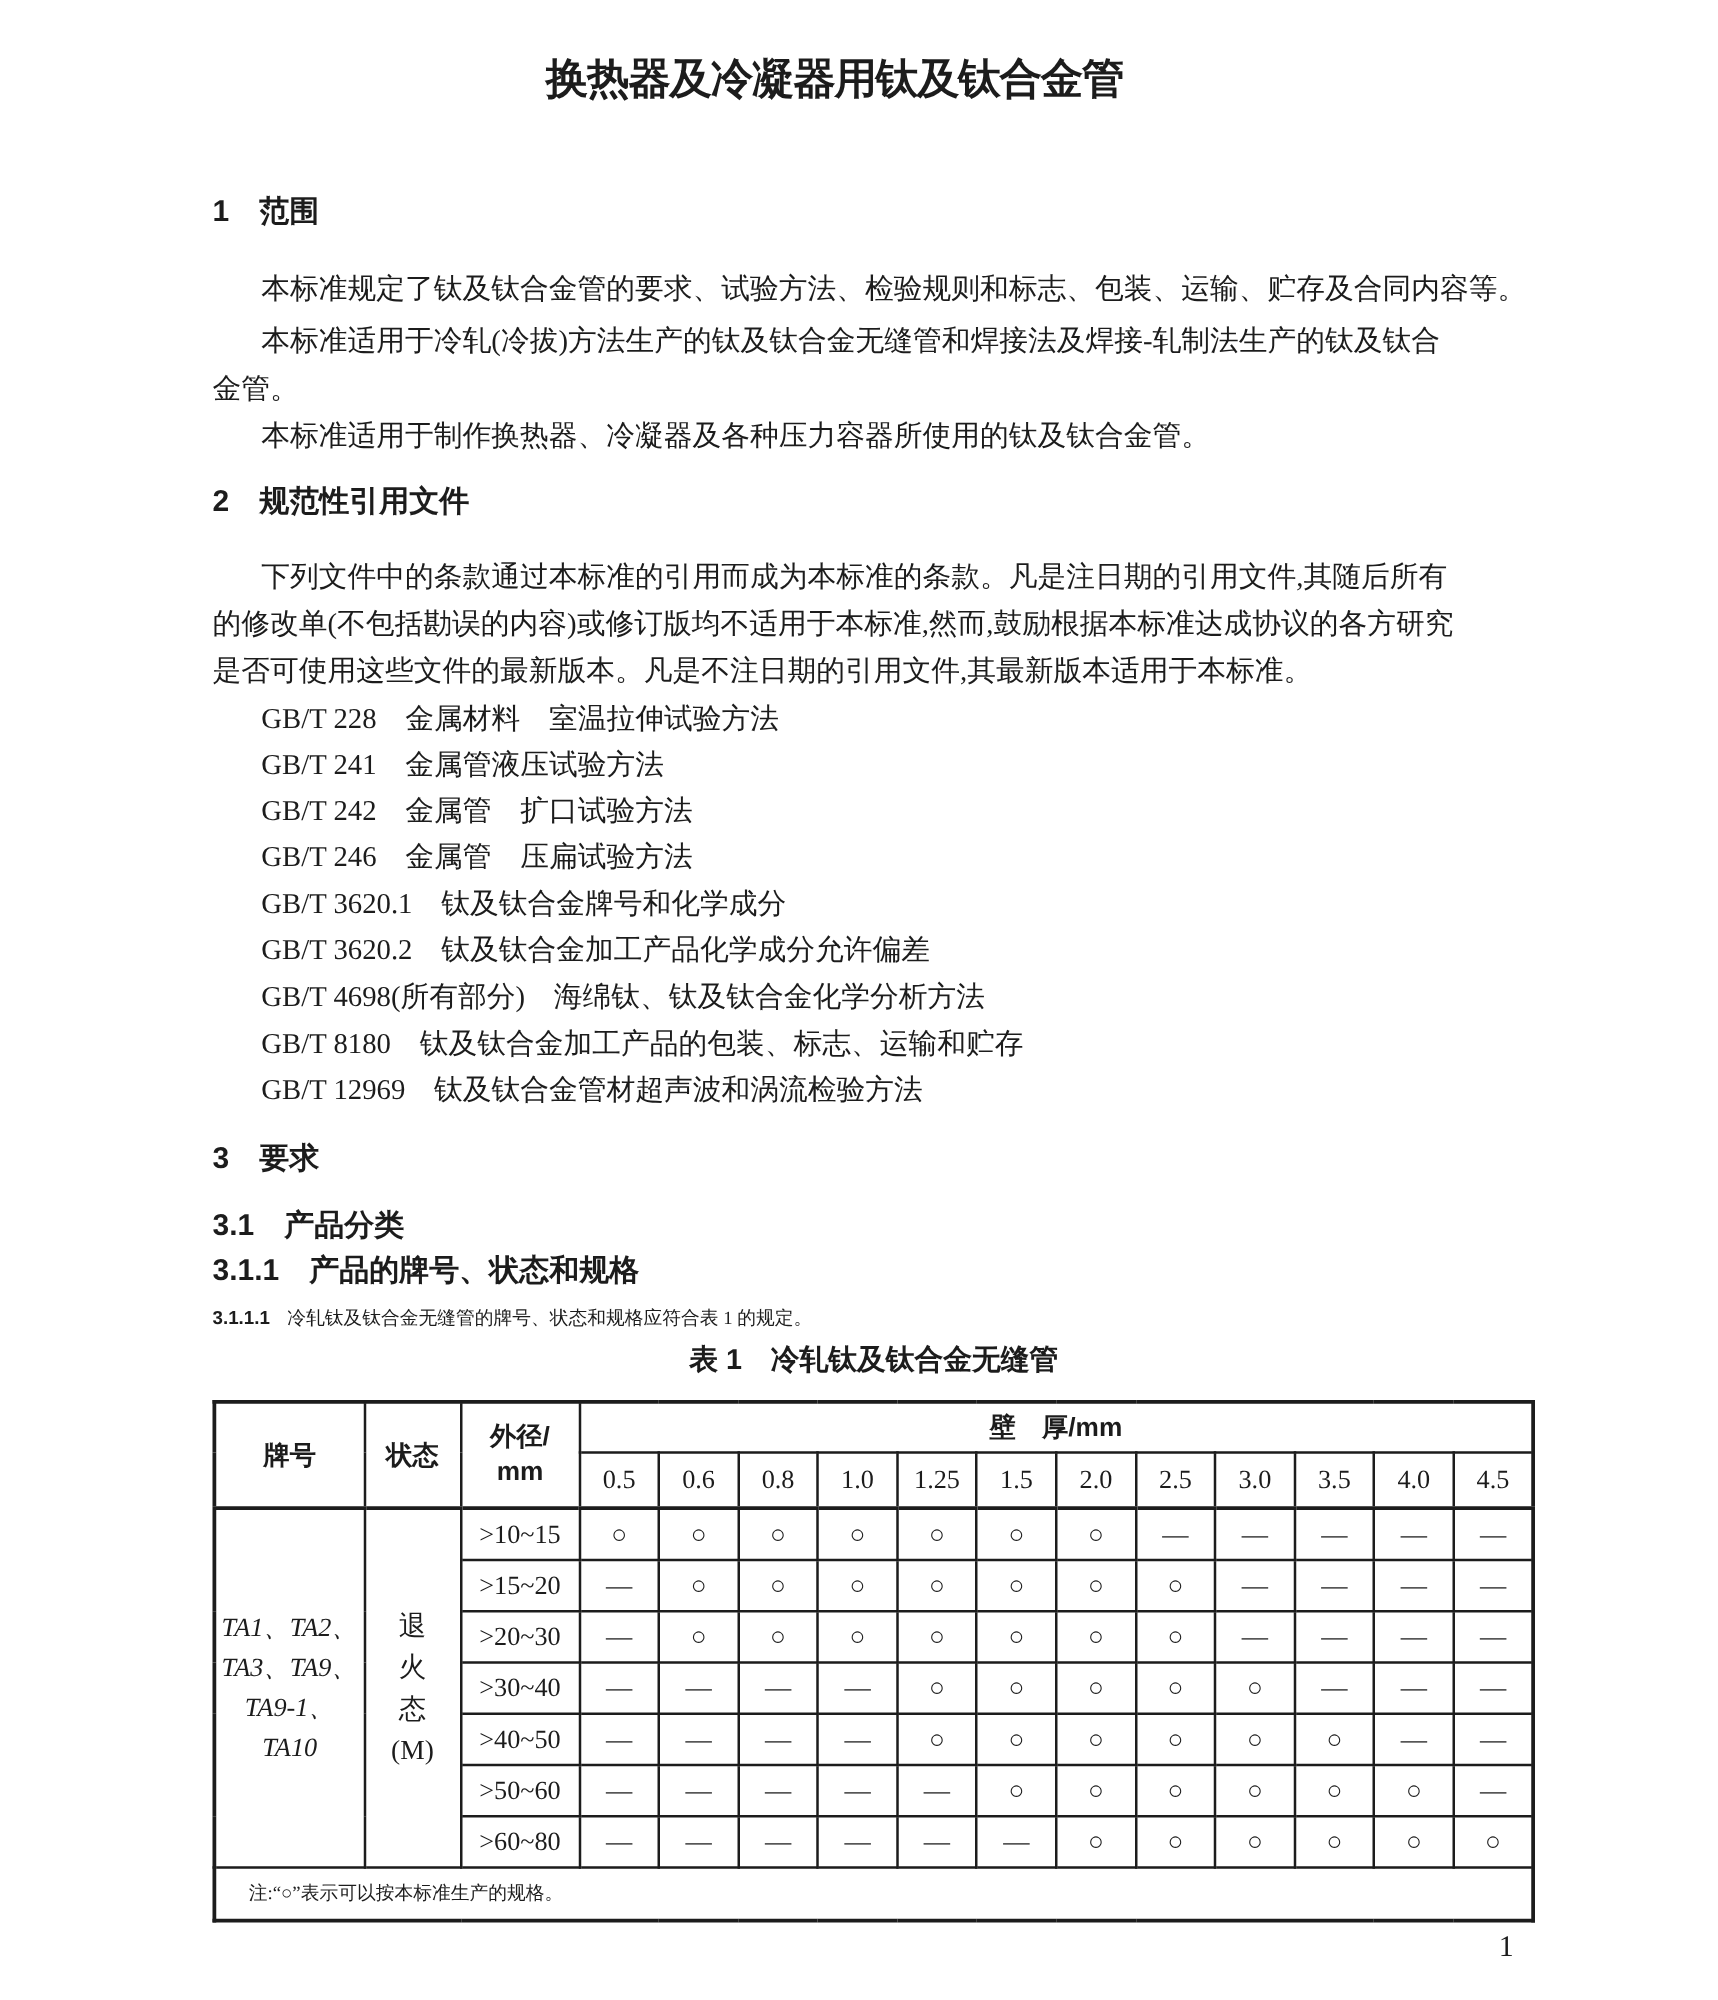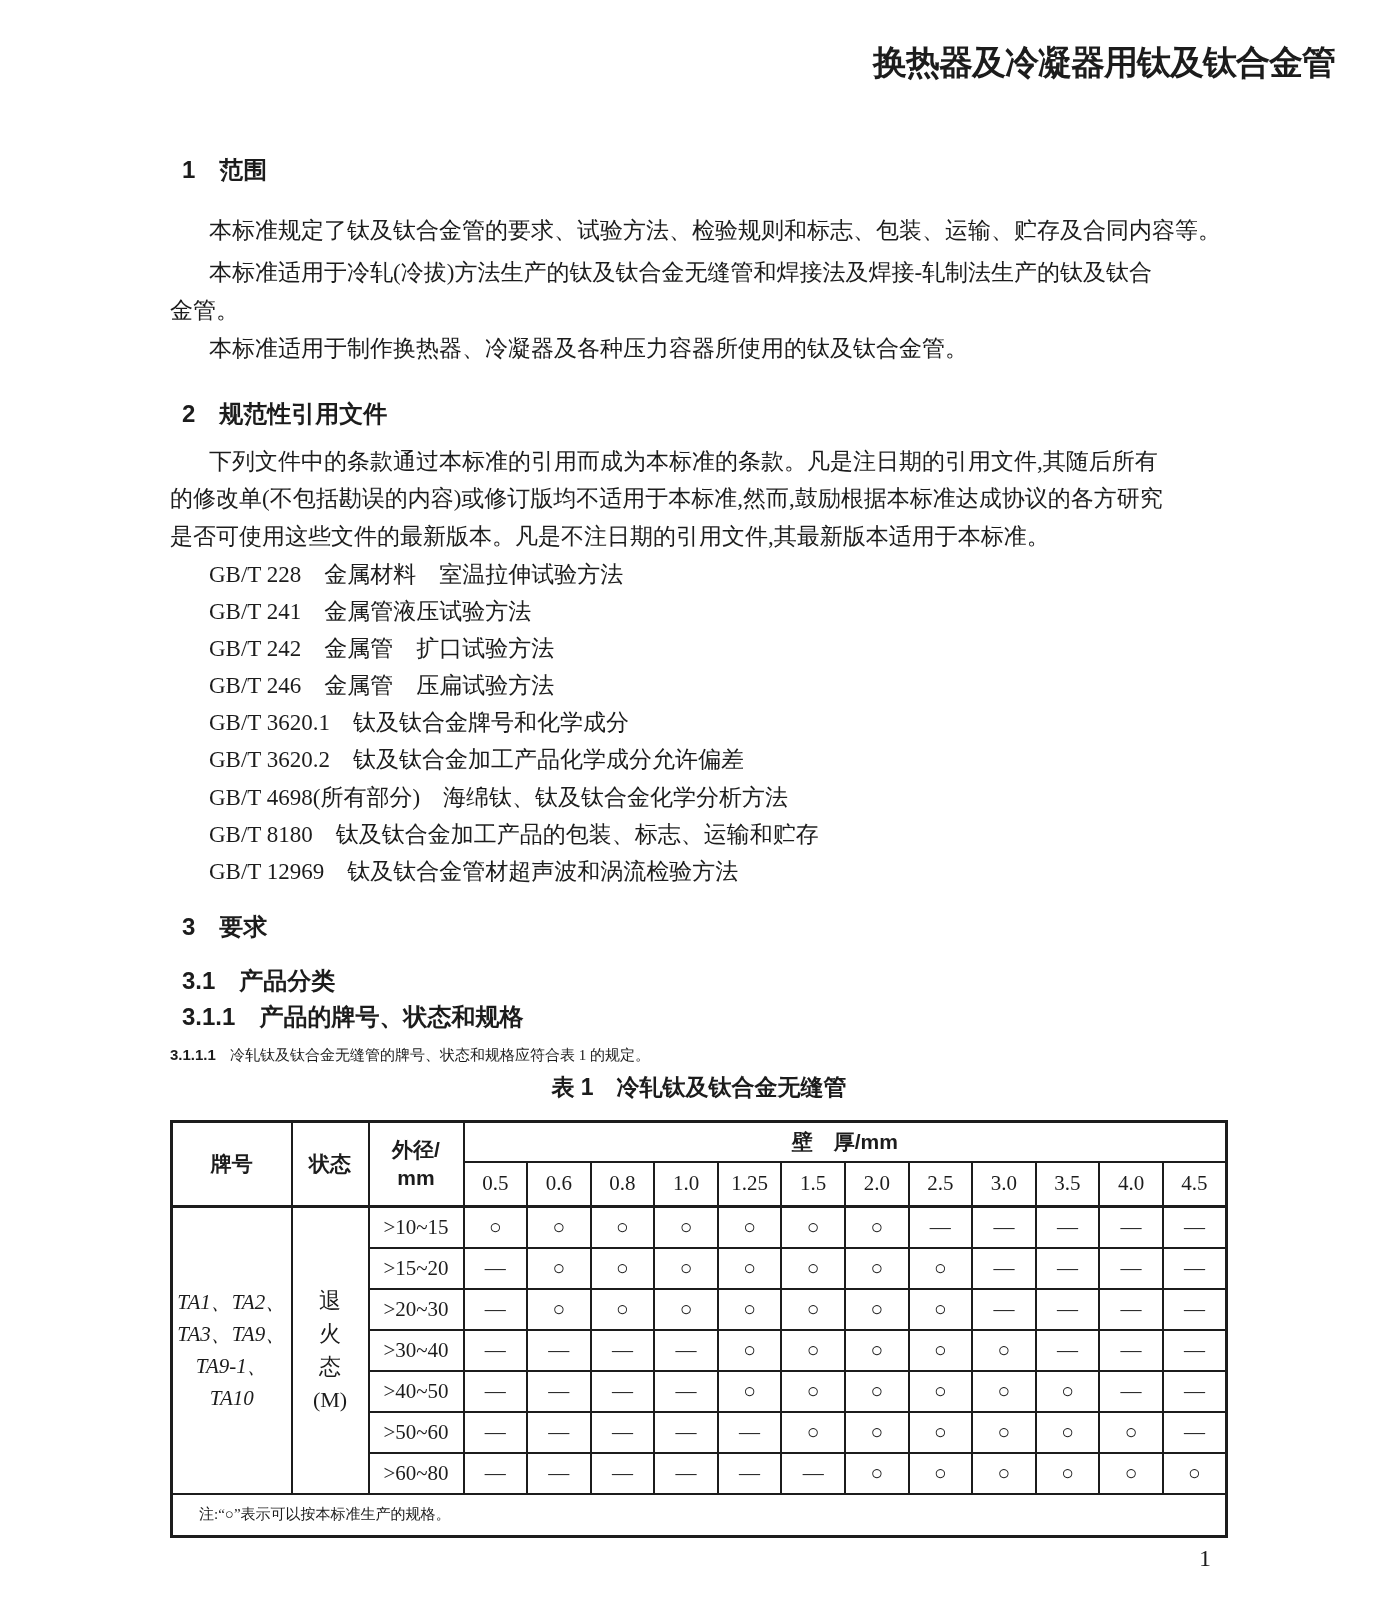--- a/index.html
+++ b/index.html
@@ -12,30 +12,29 @@
     width:1374px;height:1600px;
     font-family:"Liberation Serif","DejaVu Serif",serif;
     color:var(--ink);
     position:relative;
     overflow:hidden;
   }
   .page{position:absolute;inset:0;background:var(--paper);}
   .abs{position:absolute;}
   .doc-title{
     top:40px;left:0;width:1335px;
-    text-align:right;
+    text-align:center;
     font-family:"Liberation Sans","DejaVu Sans",sans-serif;
     font-weight:bold;font-size:34px;letter-spacing:-1px;
   }
   .heading{
     left:170px;width:1060px;
     font-family:"Liberation Sans","DejaVu Sans",sans-serif;
     font-weight:bold;font-size:24px;line-height:30px;
     white-space:nowrap;
-    margin-left:12px;
   }
   .bodyline{
     left:170px;width:1062px;
     font-size:23px;line-height:31px;
     white-space:nowrap;
   }
   .indent{text-indent:1.7em;}
   .pgroup{left:170px;width:1062px;font-size:23px;}
   .pgroup .pline{line-height:37.4px;white-space:nowrap;}
   .pgroup .pline.first{text-indent:1.7em;}
@@ -91,21 +90,21 @@
 <div class="page">
 
   <div class="abs doc-title">换热器及冷凝器用钛及钛合金管</div>
 
   <div class="abs heading" style="top:155px;">1　范围</div>
   <div class="abs bodyline indent" style="top:215px;">本标准规定了钛及钛合金管的要求、试验方法、检验规则和标志、包装、运输、贮存及合同内容等。</div>
   <div class="abs bodyline indent" style="top:257px;">本标准适用于冷轧(冷拔)方法生产的钛及钛合金无缝管和焊接法及焊接-轧制法生产的钛及钛合</div>
   <div class="abs bodyline" style="top:295px;">金管。</div>
   <div class="abs bodyline indent" style="top:333px;">本标准适用于制作换热器、冷凝器及各种压力容器所使用的钛及钛合金管。</div>
 
-  <div class="abs heading" style="top:399px;">2　规范性引用文件</div>
+  <div class="abs heading" style="top:387px;">2　规范性引用文件</div>
   <div class="abs pgroup" style="top:443px;">
     <div class="pline first">下列文件中的条款通过本标准的引用而成为本标准的条款。凡是注日期的引用文件,其随后所有</div>
     <div class="pline">的修改单(不包括勘误的内容)或修订版均不适用于本标准,然而,鼓励根据本标准达成协议的各方研究</div>
     <div class="pline">是否可使用这些文件的最新版本。凡是不注日期的引用文件,其最新版本适用于本标准。</div>
   </div>
 
   <div class="abs refs" style="top:556px;" id="refs-list">
       <div class="ref-line">GB/T 228　金属材料　室温拉伸试验方法</div>
       <div class="ref-line">GB/T 241　金属管液压试验方法</div>
       <div class="ref-line">GB/T 242　金属管　扩口试验方法</div>

